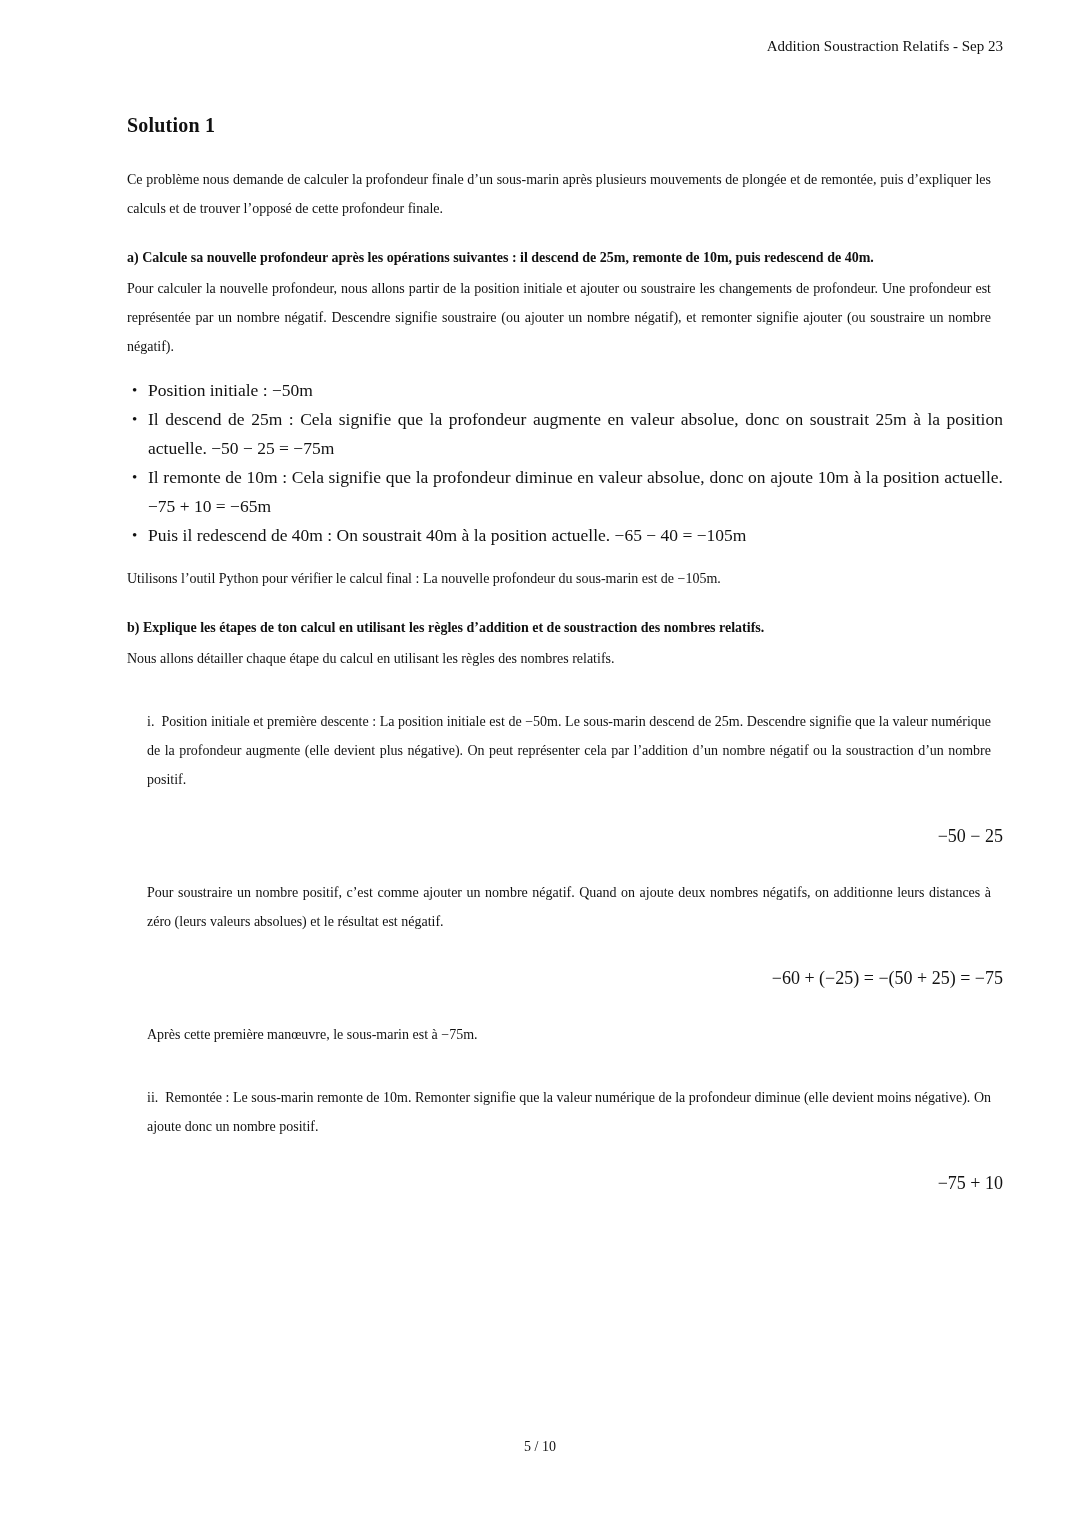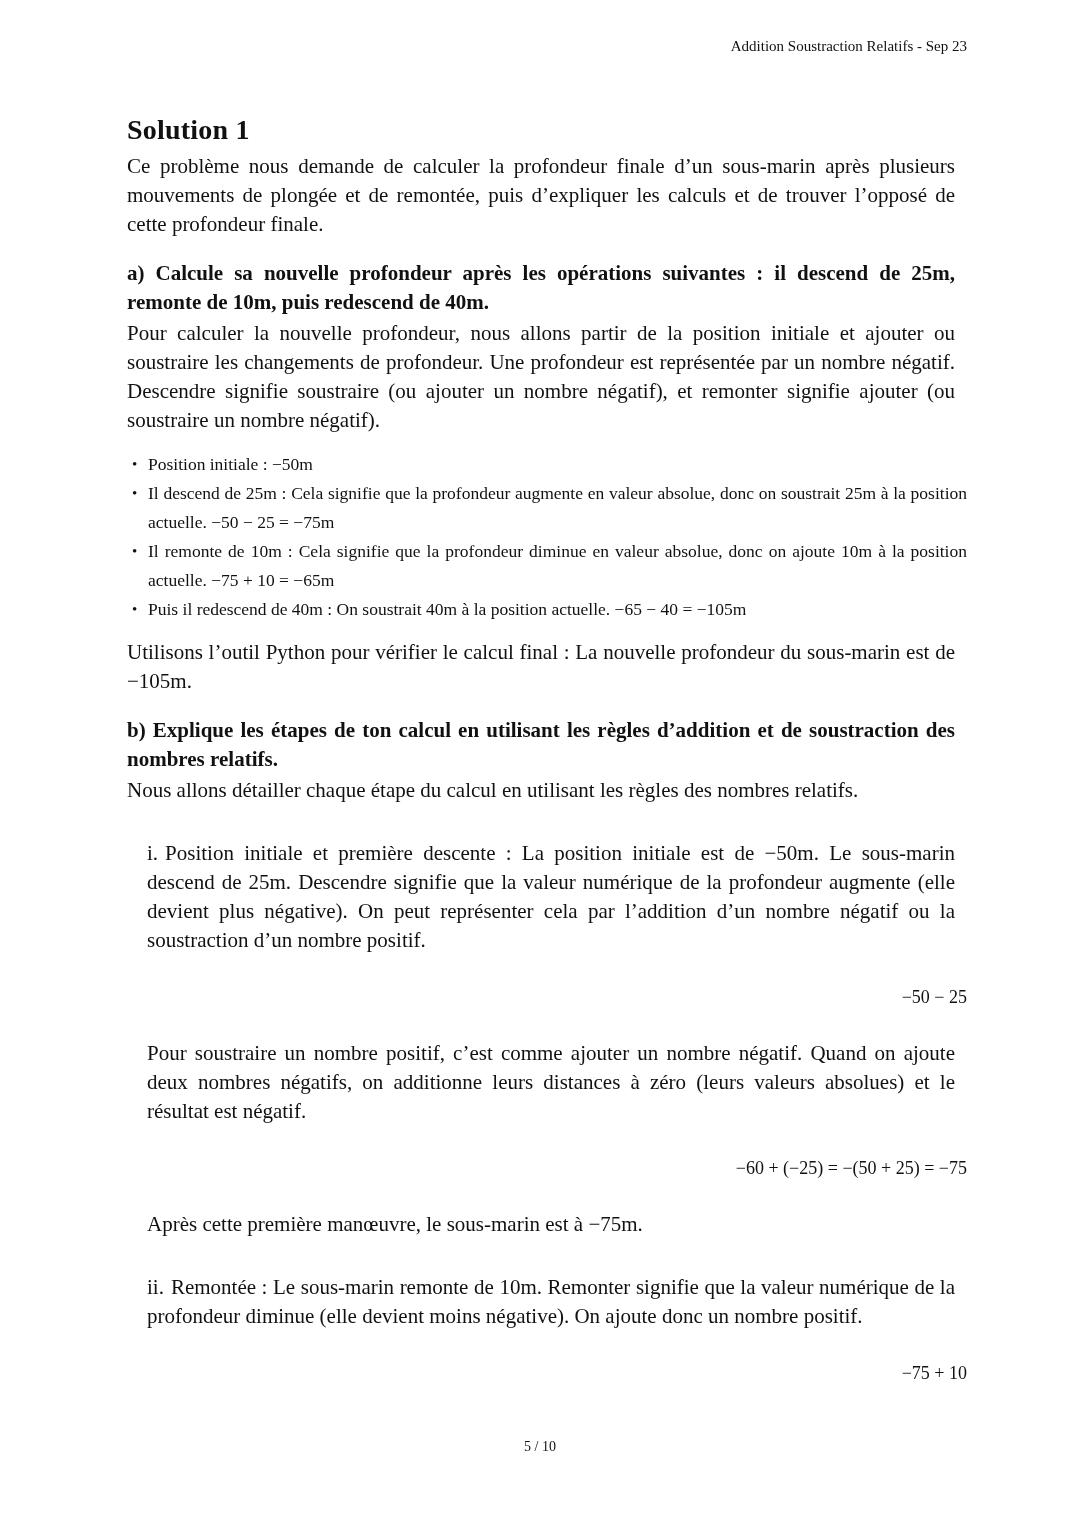--- a/index.html
+++ b/index.html
@@ -3,39 +3,39 @@
 <meta charset="utf-8">
 <style>
   html, body { margin: 0; padding: 0; background: #ffffff; }
   .page {
     position: relative;
     width: 1080px;
     height: 1527px;
     margin: 0 auto;
     background: #ffffff;
     box-sizing: border-box;
-    padding: 36px 113px 0 127px;
+    padding: 36px 77px 0 127px;
     font-family: "Liberation Serif", "DejaVu Serif", serif;
     color: #111111;
     overflow: hidden;
   }
   .running-header {
     font-size: 15px;
     text-align: right;
     line-height: 20px;
     color: #111111;
   }
   h1.title {
-    font-size: 28px;
+    font-size: 20px;
     font-weight: bold;
-    margin: 58px 0 6px 0;
+    margin: 58px 0 28px 0;
     letter-spacing: 0.2px;
   }
   .para {
-    font-size: 21px;
+    font-size: 14px;
     line-height: 29px;
     text-align: justify;
     margin: 0 12px 15px 0;
   }
   .para.heading { font-weight: bold; margin-bottom: 2px; margin-top: 20px; }
   .b { font-weight: normal; }
   ul.bullets {
     list-style: none;
     margin: 10px 0 14px 0;
     padding: 0;

